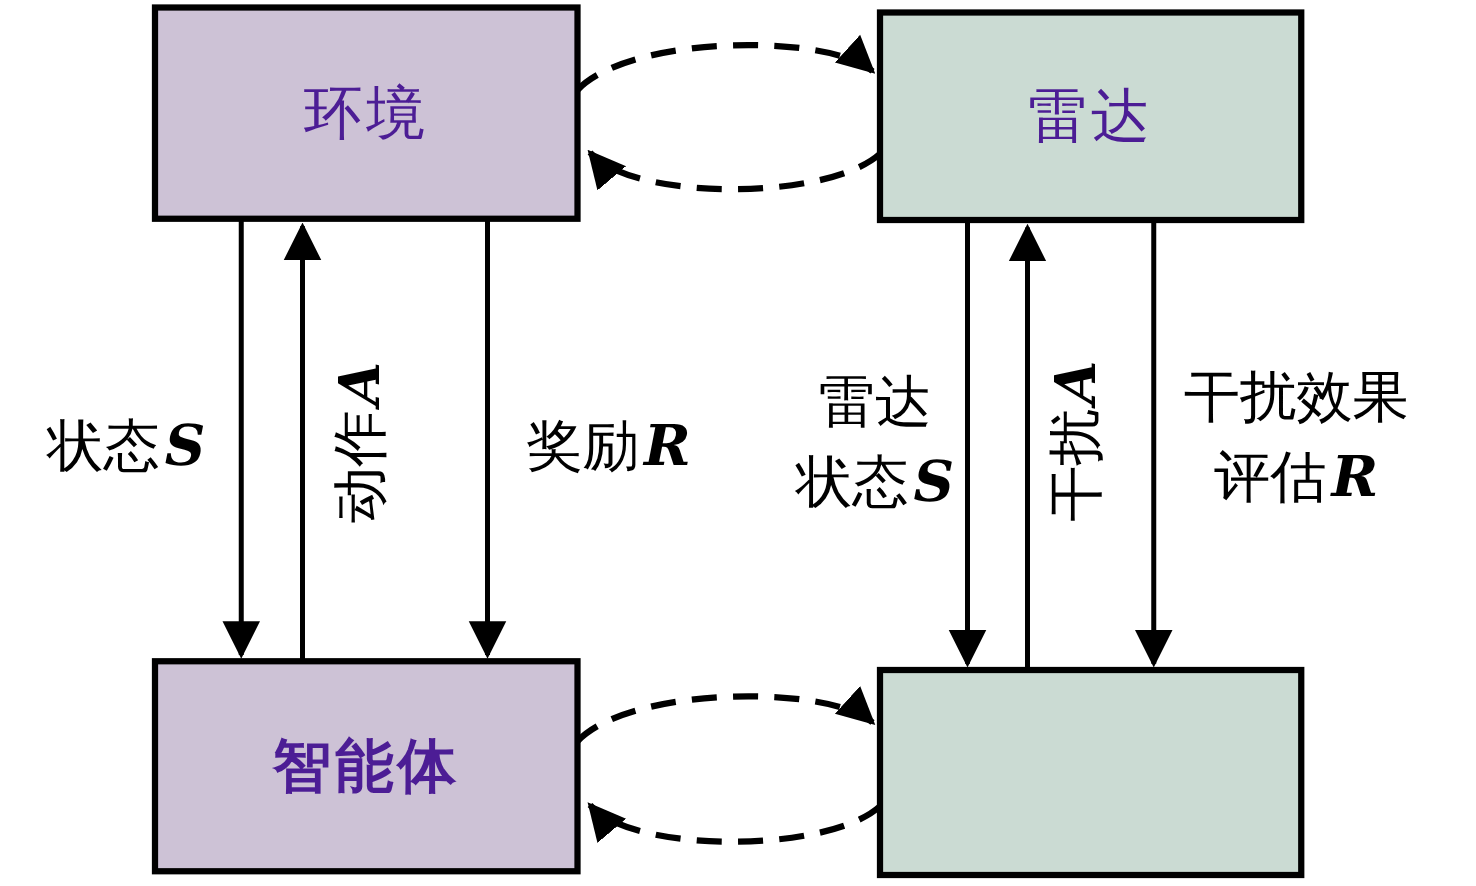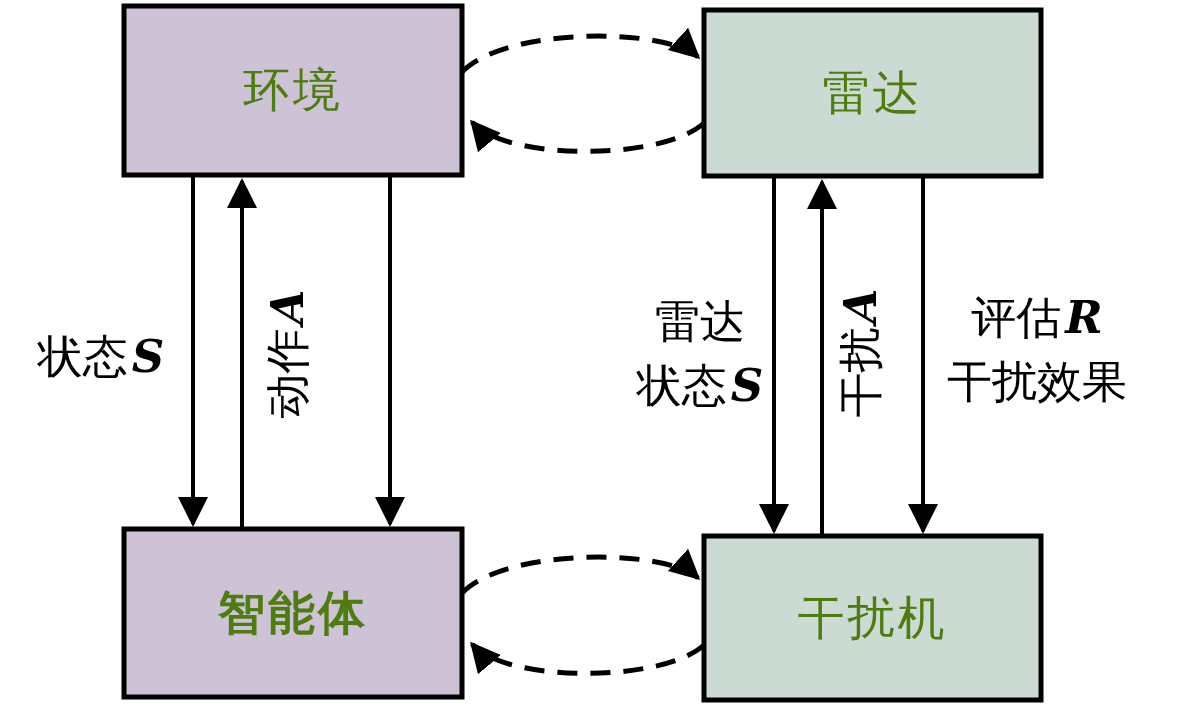--- a/index.html
+++ b/index.html
@@ -7,21 +7,21 @@
     position:relative;
     width:1181px;height:709px;
     background:#ffffff;
     font-family:"DejaVu Serif","Liberation Serif",serif;
     overflow:hidden;
   }
   #diagram-svg{position:absolute;left:0;top:0;}
   .box-label{
     position:absolute;
     display:flex;align-items:center;justify-content:center;
-    font-size:47px;color:#4d7c0f;letter-spacing:3px;
+    font-size:47px;color:#4c1d95;letter-spacing:3px;
     pointer-events:none;
   }
   .lbl{
     position:absolute;
     font-size:45px;color:#000;
     white-space:nowrap;text-align:center;line-height:1.42;
     transform:translate(-50%,-50%);
     pointer-events:none;
   }
   .lbl.rot{transform:translate(-50%,-50%) rotate(-90deg);}
@@ -55,42 +55,44 @@
     <path d="M 462 72 C 505 27, 665 27, 698 57" fill="none" stroke="#000" stroke-width="5" stroke-dasharray="20 13" marker-end="url(#ah)"></path>
     <path d="M 704 123 C 662 161, 505 161, 472 122" fill="none" stroke="#000" stroke-width="5" stroke-dasharray="20 13" marker-end="url(#ah)"></path>
 
     <path d="M 462 593 C 505 548, 665 548, 698 578" fill="none" stroke="#000" stroke-width="5" stroke-dasharray="20 13" marker-end="url(#ah)"></path>
     <path d="M 704 645 C 662 683, 505 683, 472 644" fill="none" stroke="#000" stroke-width="5" stroke-dasharray="20 13" marker-end="url(#ah)"></path>
   </svg>
 
   <div class="box-label" style="left:124px;top:6px;width:338px;height:169px;">环境</div>
   <div class="box-label" style="left:704px;top:10px;width:337px;height:166px;">雷达</div>
   <div class="box-label" style="left:124px;top:529px;width:338px;height:168px;font-weight:bold;">智能体</div>
-  <div class="box-label" style="left:704px;top:536px;width:337px;height:164px;">干扰机</div>
 
   <div class="lbl" style="left:101px;top:357px;">
     <span>状态</span><span class="sym">S</span>
   </div>
 
   <div class="lbl rot" style="left:288px;top:354px;">
     <span>动作</span><span class="sym">A</span>
   </div>
 
+  <div class="lbl" style="left:487px;top:357px;">
+    <span>奖励</span><span class="sym">R</span>
+  </div>
 
   <div class="lbl" style="left:700px;top:354px;">
     <div>雷达</div>
     <div>
       <span>状态</span><span class="sym">S</span>
     </div>
   </div>
 
   <div class="lbl rot" style="left:861px;top:353px;">
     <span>干扰</span><span class="sym">A</span>
   </div>
 
   <div class="lbl" style="left:1037px;top:350px;">
+    <div>干扰效果</div>
     <div>
       <span>评估</span><span class="sym">R</span>
     </div>
-    <div>干扰效果</div>
   </div>
 
 </div>
 
 </body></html>

